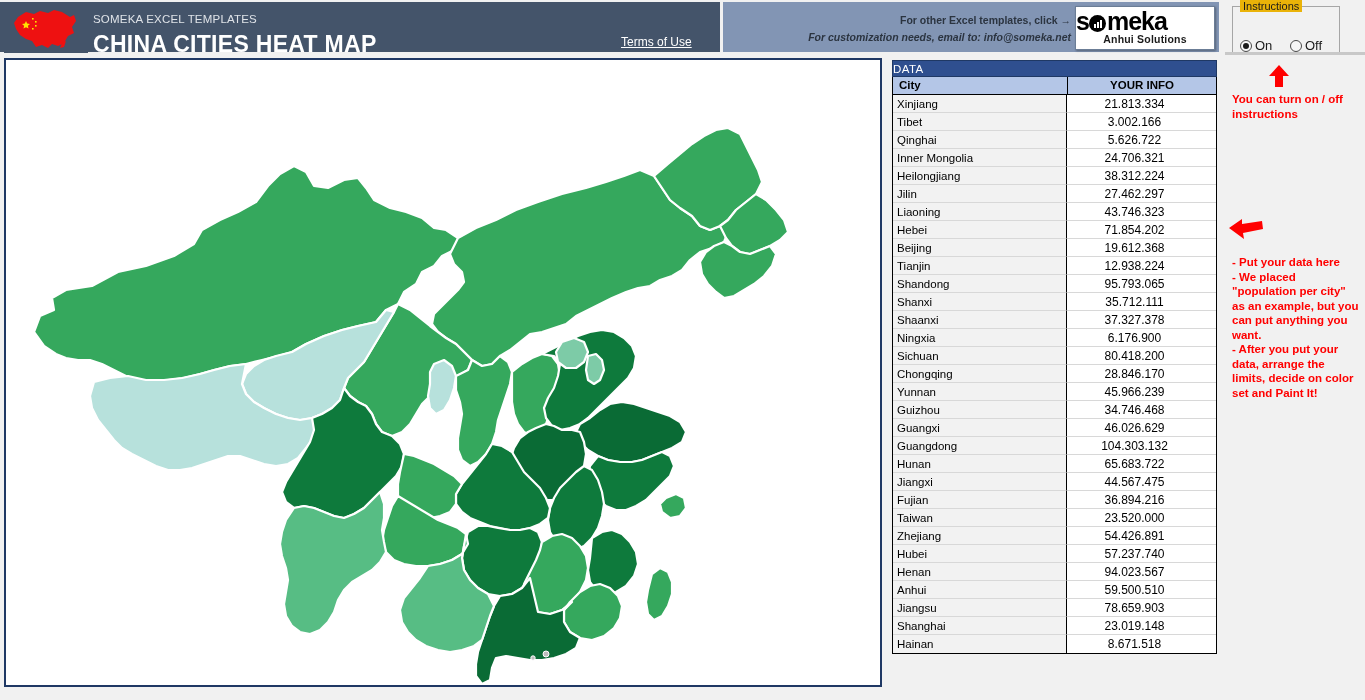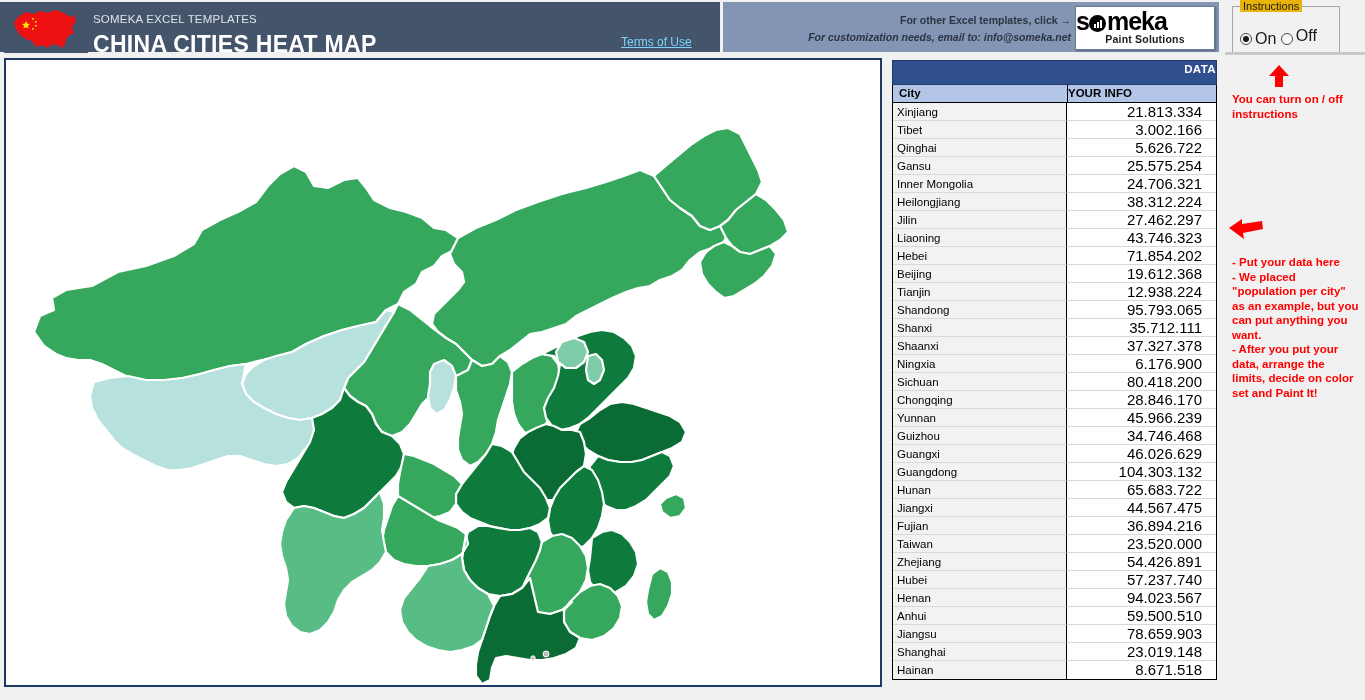--- a/index.html
+++ b/index.html
@@ -11,63 +11,63 @@
   }
   .app{position:relative;width:1365px;height:700px;}
 
   
   .header{position:absolute;left:0;top:0;width:1219px;height:54px;}
   .hdr-dark{position:absolute;left:0;top:2px;width:720px;height:50px;background:#44546a;text-align:right;}
   .hdr-flag{position:absolute;left:4px;top:3px;width:84px;height:48px;overflow:hidden;}
   .hdr-flag svg{display:block;}
   .hdr-sub{position:absolute;left:93px;top:11px;font-size:11.5px;color:#dfe3e8;letter-spacing:.2px;}
   .hdr-title{position:absolute;left:93px;top:29px;font-size:23px;font-weight:bold;color:#ffffff;letter-spacing:.3px;}
-  .hdr-terms{position:absolute;left:621px;top:33px;font-size:12px;color:#7dd3fc;text-decoration:underline;cursor:pointer;}
+  .hdr-terms{position:absolute;left:621px;top:33px;font-size:12px;color:#ffffff;text-decoration:underline;cursor:pointer;}
 
   .hdr-light{position:absolute;left:723px;top:2px;width:496px;height:50px;background:#8295b4;}
   .hdr-note1{position:absolute;left:0;top:12px;width:348px;text-align:right;font-size:10.5px;font-weight:bold;color:#2b3440;}
   .hdr-note2{position:absolute;left:0;top:29px;width:348px;text-align:right;font-size:10.5px;font-style:italic;font-weight:bold;color:#2b3440;}
   .logo-box{position:absolute;left:352px;top:4px;width:138px;height:42px;background:#ffffff;border:1px solid #6b7d96;
             box-shadow:1px 1px 2px rgba(0,0,0,.35);}
   .logo-main{position:absolute;left:0;top:1px;width:158px;text-align:left;font-size:25px;font-weight:bold;color:#000;letter-spacing:-1px;line-height:26px;}
   .logo-sub{position:absolute;left:0;top:26px;width:138px;text-align:center;font-size:10.5px;font-weight:bold;color:#1a1a1a;letter-spacing:.2px;}
   .logo-dot{display:inline-block;position:relative;width:17px;height:17px;border-radius:50%;background:#000;vertical-align:-2px;margin:0 .5px;}
   .logo-dot i{position:absolute;display:block;background:#fff;bottom:4px;width:2px;}
   .logo-dot i:nth-child(1){left:5px;height:4px;}
   .logo-dot i:nth-child(2){left:8px;height:6px;}
   .logo-dot i:nth-child(3){left:11px;height:8px;}
 
   
   .instr-box{position:absolute;left:1232px;top:6px;width:106px;height:45px;
              border:1px solid #a6a6a6;background:transparent;}
   .instr-legend{position:absolute;left:1240px;top:0px;background:#eab308;padding:0 3px;font-size:11px;color:#1a1a1a;}
-  .radio-row{position:absolute;left:1240px;top:27px;width:100px;font-size:16px;color:#1a1a1a;}
+  .radio-row{position:absolute;left:1240px;top:38px;width:100px;font-size:13px;color:#1a1a1a;}
   .radio{display:inline-flex;align-items:center;cursor:pointer;}
   .radio .dot{width:10px;height:10px;border:1px solid #4a4a4a;border-radius:50%;display:inline-block;
               margin-right:3px;position:relative;background:#f7f7f7;}
   .radio.on .dot::after{content:"";position:absolute;left:2px;top:2px;width:6px;height:6px;border-radius:50%;background:#1a1a1a;}
-  .radio + .radio{margin-left:0;align-items:flex-end;}
+  .radio + .radio{margin-left:14px;}
   .hdr-strip{position:absolute;left:1225px;top:52px;width:140px;height:3px;background:#c8c8c8;}
 
   
   .map-panel{position:absolute;left:4px;top:58px;width:874px;height:625px;background:#ffffff;border:2px solid #1f3864;}
   .map-panel svg{display:block;width:100%;height:100%;}
 
   
   .data-panel{position:absolute;left:892px;top:60px;width:325px;}
-  .data-title{height:25px;line-height:17px;background:#2f4f8f;color:#ffffff;font-size:11.5px;font-weight:bold;
-              text-align:right;border:1px solid #1f3864;box-sizing:border-box;letter-spacing:.4px;}
+  .data-title{height:17px;line-height:17px;background:#2f4f8f;color:#ffffff;font-size:11.5px;font-weight:normal;
+              text-align:left;border:1px solid #1f3864;box-sizing:border-box;letter-spacing:.4px;}
   .data-head{display:flex;height:18px;background:#b4c6e7;border:1px solid #000;border-top:none;box-sizing:border-box;}
   .data-head .c1{width:174px;padding-left:6px;font-size:11.5px;font-weight:bold;color:#000;line-height:17px;box-sizing:border-box;}
-  .data-head .c2{flex:1;text-align:left;font-size:11.5px;font-weight:bold;color:#000;line-height:17px;border-left:1px solid #000;box-sizing:border-box;}
+  .data-head .c2{flex:1;text-align:center;font-size:11.5px;font-weight:bold;color:#000;line-height:17px;border-left:1px solid #000;box-sizing:border-box;}
   .data-body{border:1px solid #000;border-top:none;box-sizing:border-box;}
   .drow{display:flex;height:18px;}
   .drow .c1{width:174px;padding-left:4px;font-size:11.5px;color:#000;line-height:18px;background:#f2f2f2;
             border-bottom:1px solid #d8d8d8;border-right:1px solid #000;box-sizing:border-box;}
-  .drow .c2{flex:1;text-align:right;font-size:15px;color:#000;line-height:18px;background:#ffffff;
+  .drow .c2{flex:1;text-align:center;font-size:12px;color:#000;line-height:18px;background:#ffffff;
             border-bottom:1px solid #d8d8d8;box-sizing:border-box;padding-right:14px;}
   .drow:last-child .c1,.drow:last-child .c2{border-bottom:none;}
 
   
   .note-red{position:absolute;color:#ff0000;font-size:11.5px;font-weight:bold;line-height:14.5px;}
   .note1{left:1232px;top:92px;width:126px;}
   .note2{left:1232px;top:255px;width:128px;}
   .arrow-up{position:absolute;left:1266px;top:64px;}
   .arrow-left{position:absolute;left:1228px;top:218px;}
 </style>
@@ -98,21 +98,21 @@
       <div class="hdr-sub">SOMEKA EXCEL TEMPLATES</div>
       <div class="hdr-title">CHINA CITIES HEAT MAP</div>
       <div class="hdr-terms">Terms of Use</div>
     </div>
 
     <div class="hdr-light">
       <div class="hdr-note1">For other Excel templates, click →</div>
       <div class="hdr-note2">For customization needs, email to: info@someka.net</div>
       <div class="logo-box">
         <div class="logo-main"><span>s</span><span class="logo-dot"><i></i><i></i><i></i></span><span>meka</span></div>
-        <div class="logo-sub">Paint Solutions</div>
+        <div class="logo-sub">Anhui Solutions</div>
       </div>
     </div>
   </div>
 
   <div class="instr-box"></div>
   <div class="instr-legend">Instructions</div>
   <div class="radio-row">
     <span class="radio on">
         <span class="dot"></span>
         <span>On</span>
@@ -288,24 +288,20 @@
         </div>
         <div class="drow">
           <div class="c1">Tibet</div>
           <div class="c2">3.002.166</div>
         </div>
         <div class="drow">
           <div class="c1">Qinghai</div>
           <div class="c2">5.626.722</div>
         </div>
         <div class="drow">
-          <div class="c1">Gansu</div>
-          <div class="c2">25.575.254</div>
-        </div>
-        <div class="drow">
           <div class="c1">Inner Mongolia</div>
           <div class="c2">24.706.321</div>
         </div>
         <div class="drow">
           <div class="c1">Heilongjiang</div>
           <div class="c2">38.312.224</div>
         </div>
         <div class="drow">
           <div class="c1">Jilin</div>
           <div class="c2">27.462.297</div>

